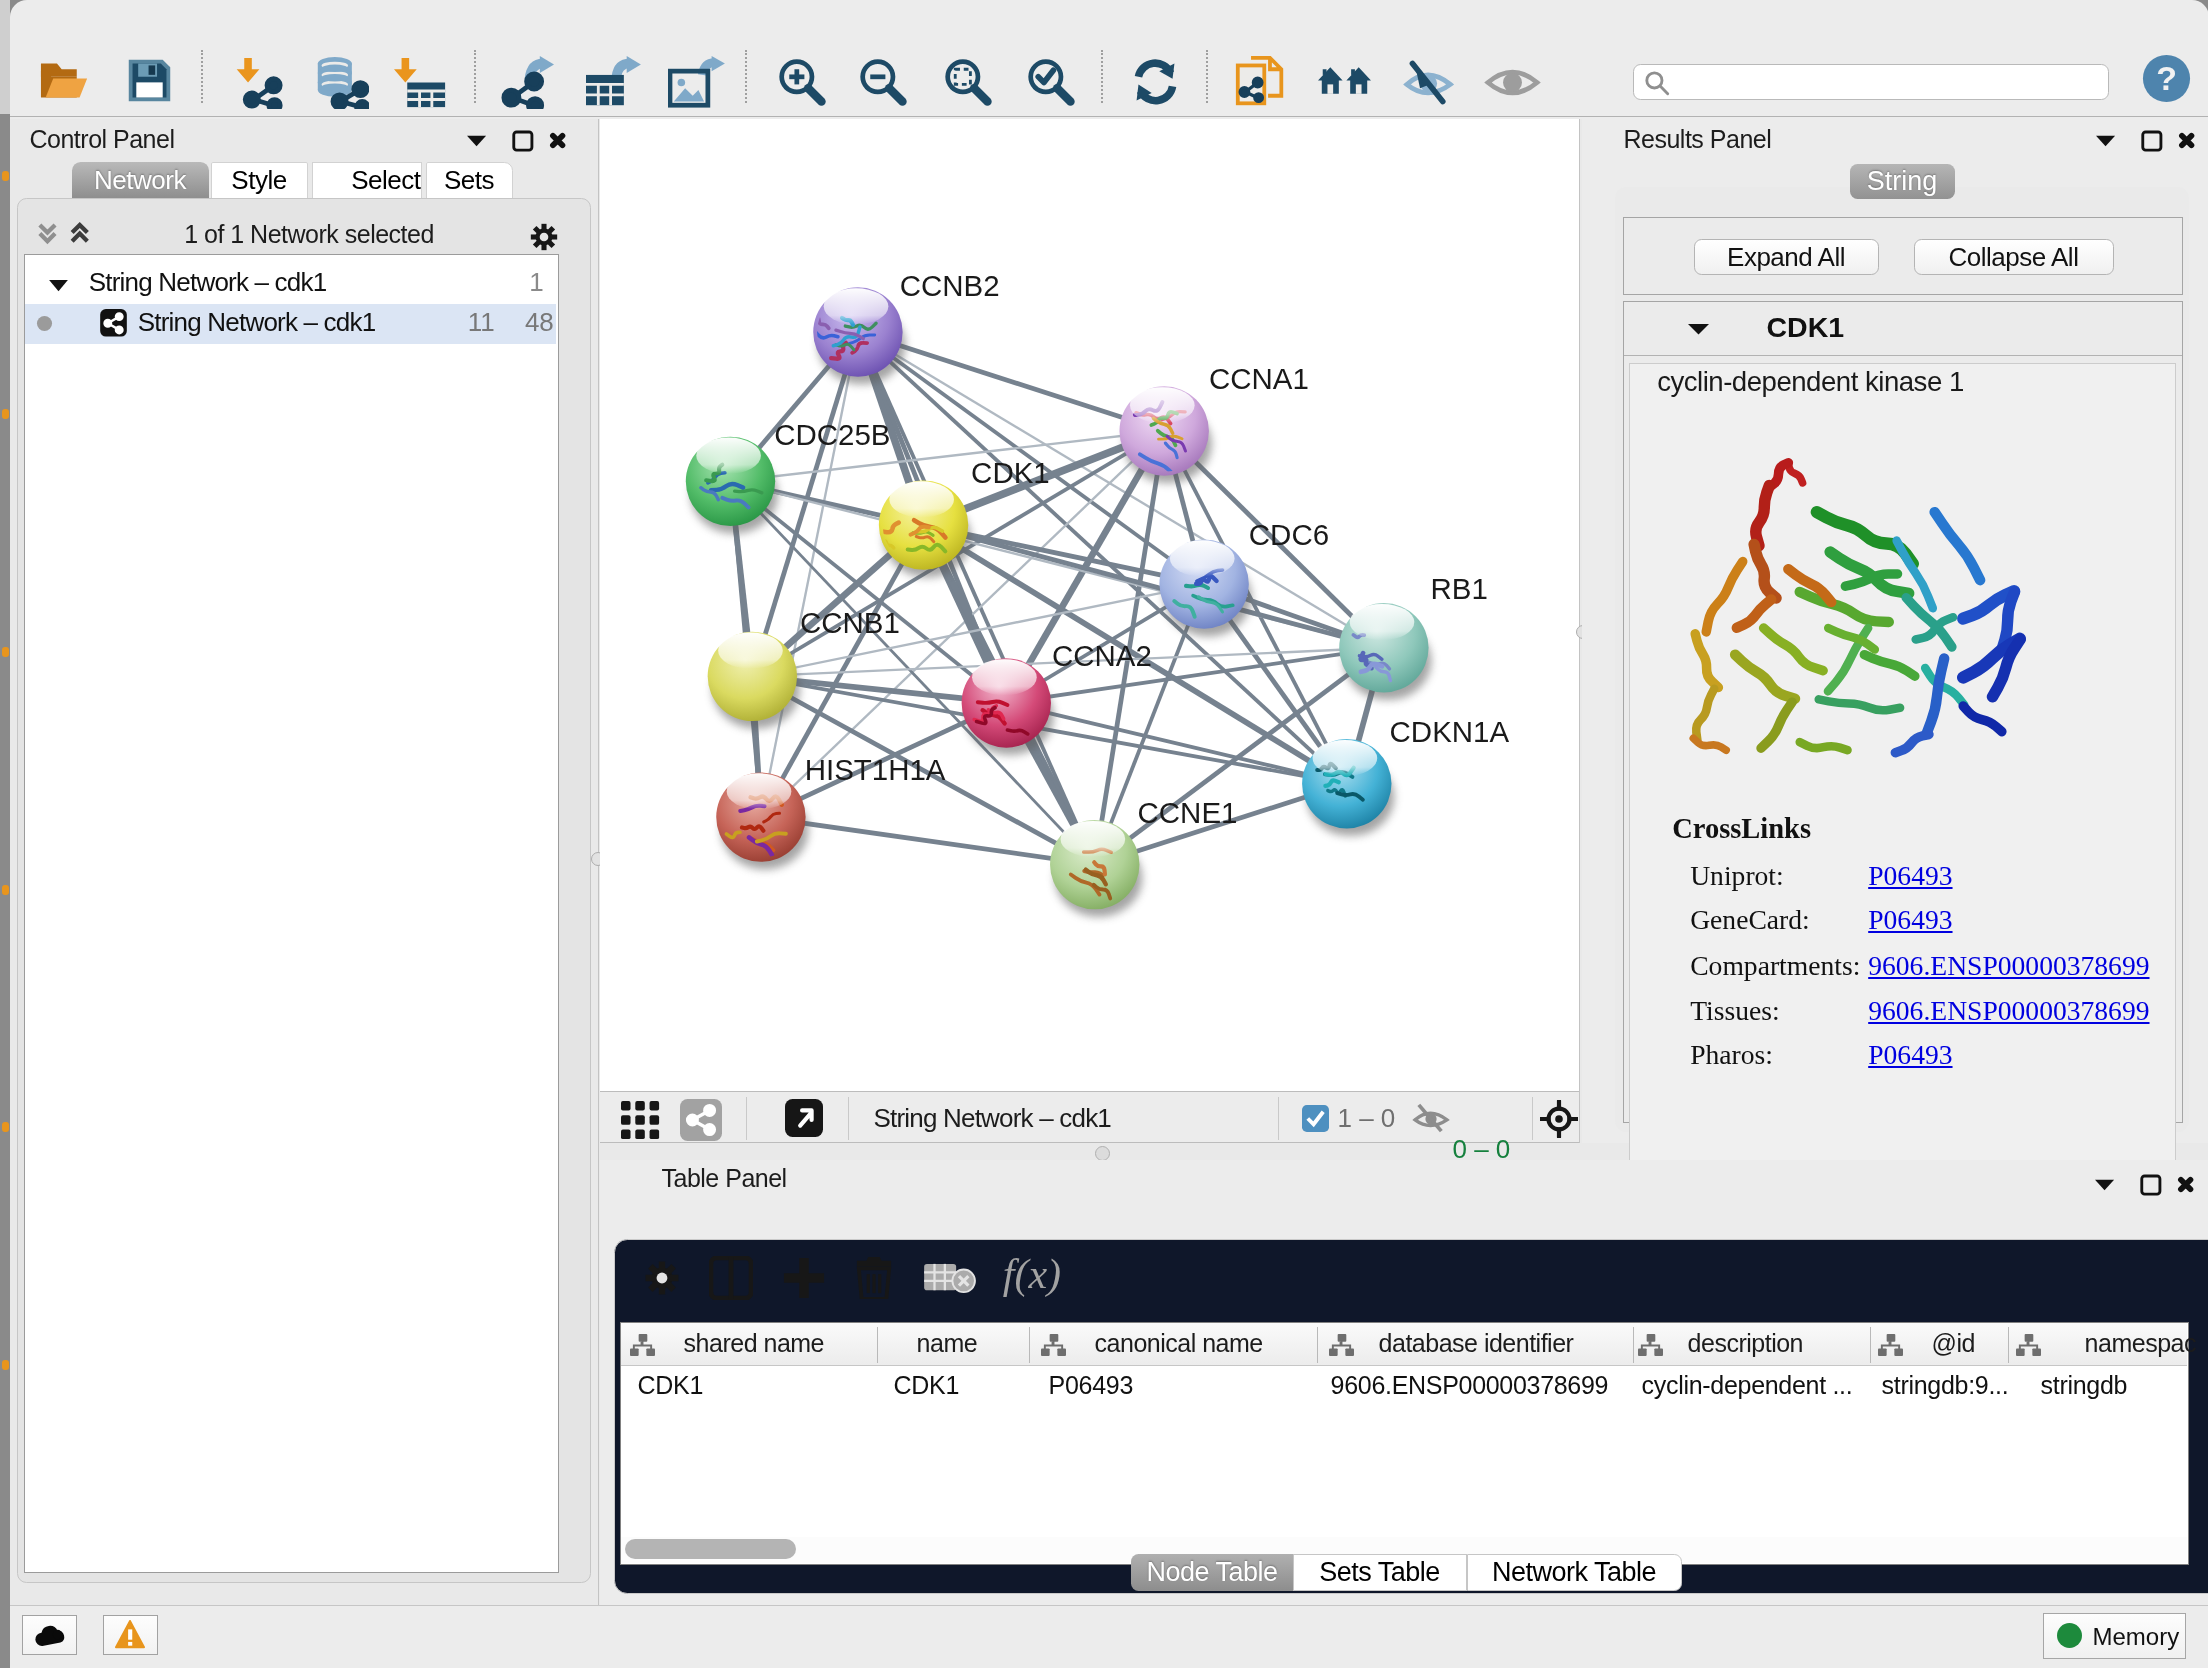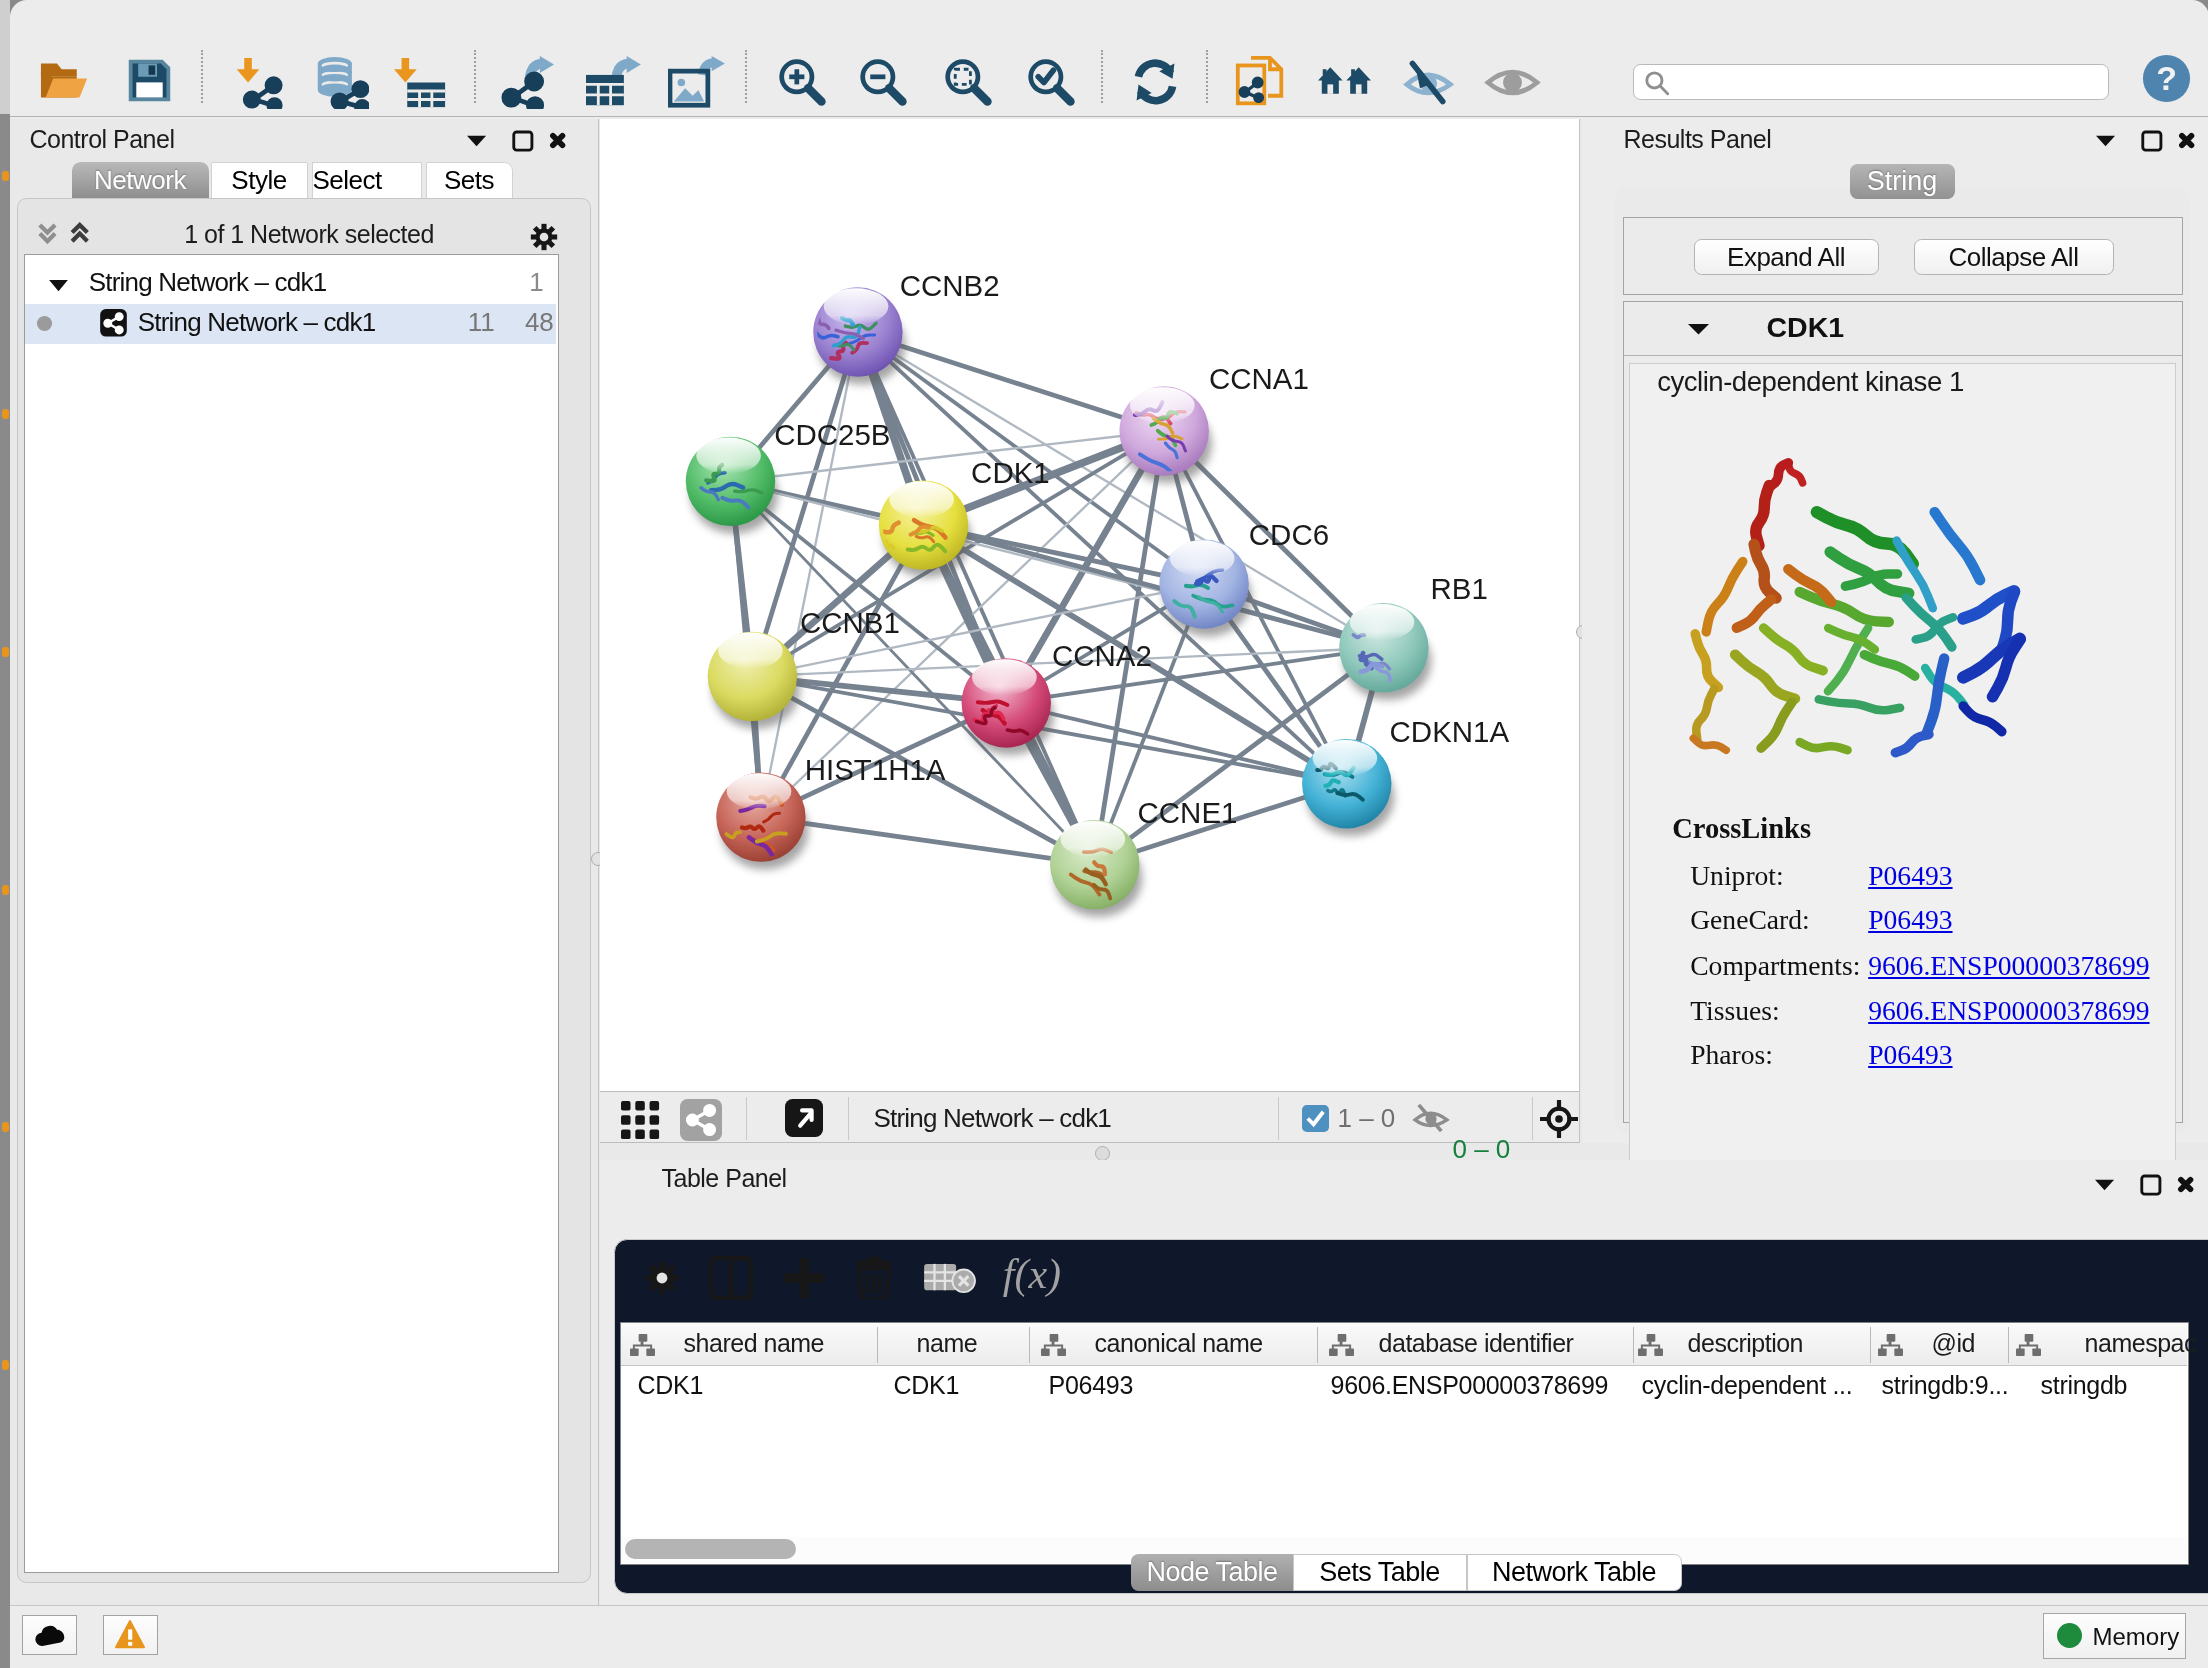--- a/index.html
+++ b/index.html
@@ -244,21 +244,21 @@
     <div class="abs" style="left:0;top:0;width:588px;height:1487px;">
       <div class="ptitle abs" style="left:20px;top:5.7px;">Control Panel</div>
       <svg class="abs" style="left:457px;top:11.4px;" width="105" height="23" viewBox="0 0 110 24">
         <path d="M0 6 L20 6 L10 17 Z" fill="#111"></path>
         <rect x="49" y="2" width="19" height="19" rx="3" fill="none" stroke="#111" stroke-width="3"></rect>
         <path d="M90 3 L100 13 M100 3 L90 13" stroke="#111" stroke-width="6" stroke-linecap="round" transform="translate(0,3)"></path>
       </svg>
 
       <div class="abs" style="left:62px;top:43px;width:137px;height:37px;background:linear-gradient(#b9b9b9,#8d8d8d);border-radius:8.6px 8.6px 0 0;color:#fff;font-size:26px;letter-spacing:-0.5px;text-align:center;line-height:37px;text-shadow:0 -1px 1.9px rgba(0,0,0,0.3);">Network</div>
       <div class="abs" style="left:201px;top:43px;width:97px;height:37px;background:#fff;border:1px solid #d2d2d2;border-radius:1.9px 1.9px 0 0;font-size:26px;letter-spacing:-0.5px;text-align:center;line-height:35px;">Style</div>
-      <div class="abs" style="left:302px;top:43px;width:110px;height:37px;background:#fff;border:1px solid #d2d2d2;font-size:26px;letter-spacing:-0.5px;text-align:left;line-height:35px;">Select</div>
+      <div class="abs" style="left:302px;top:43px;width:110px;height:37px;background:#fff;border:1px solid #d2d2d2;font-size:26px;letter-spacing:-0.5px;text-align:right;line-height:35px;">Select</div>
       <div class="abs" style="left:416px;top:43px;width:87px;height:37px;background:#fff;border:1px solid #d2d2d2;border-radius:1.9px 8.6px 0 0;font-size:26px;letter-spacing:-0.5px;text-align:center;line-height:35px;">Sets</div>
 
       <div class="abs" style="left:7.6px;top:79px;width:574px;height:1385px;background:#e4e4e4;border:1px solid #c6c6c6;border-radius:9.5px;"></div>
       <svg class="abs" style="left:27px;top:103px;" width="57" height="25" viewBox="0 0 60 26">
         <g fill="none" stroke="#8f8f8f" stroke-width="4.5">
             <path d="M3 3 L11 11 L19 3"></path>
             <path d="M3 12 L11 20 L19 12"></path>
           </g>
         <g fill="none" stroke="#3c3c3c" stroke-width="4.5">
             <path d="M37 11 L45 3 L53 11"></path>

